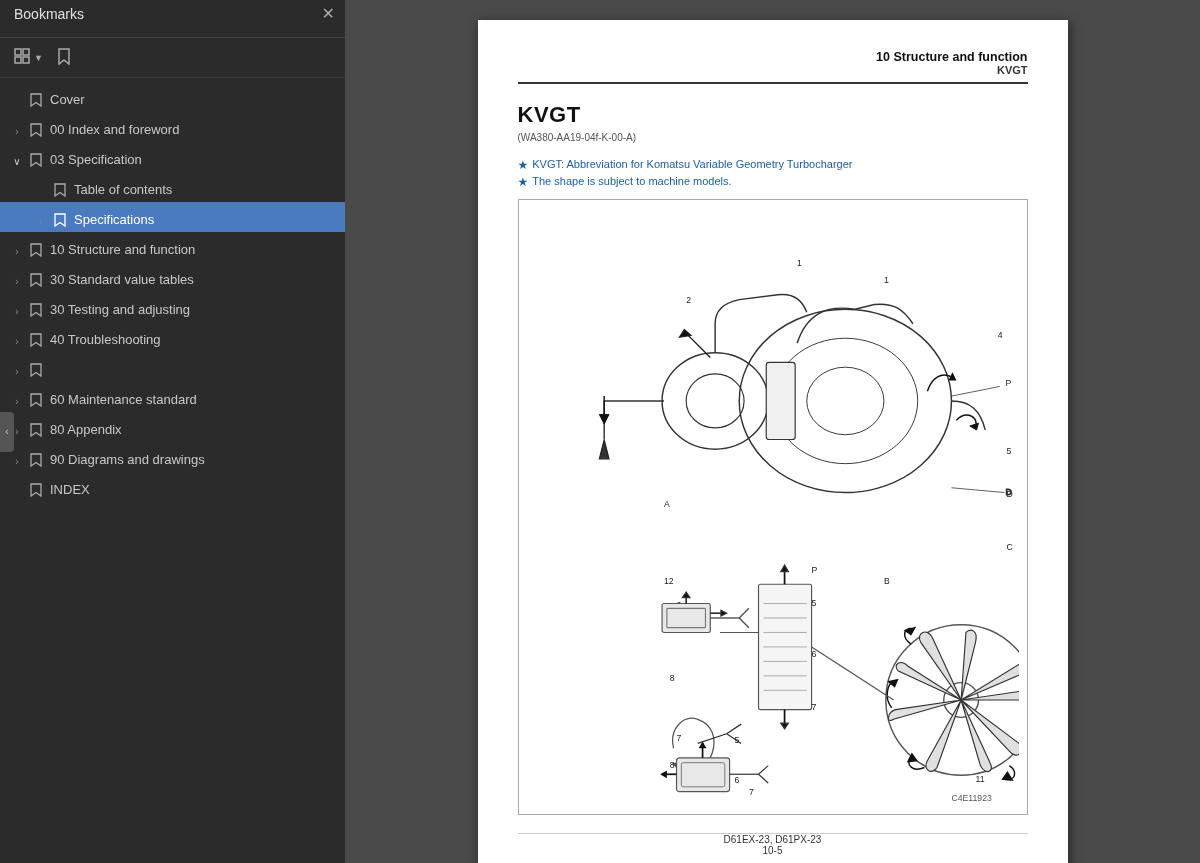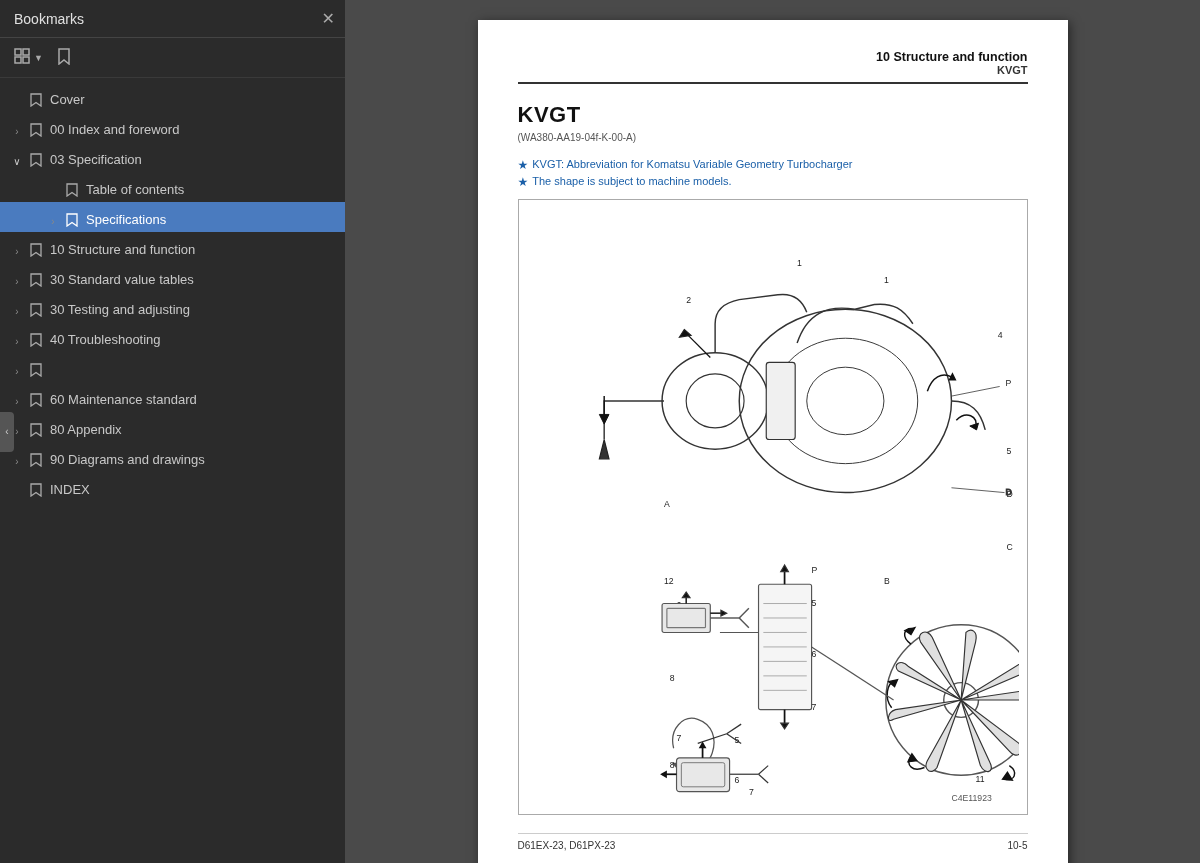--- a/index.html
+++ b/index.html
@@ -11,21 +11,20 @@
       min-width: 345px;
       background: #2b2b2b;
       color: #ccc;
       display: flex;
       flex-direction: column;
       height: 863px;
       overflow: hidden;
     }
     #sidebar-header {
       display: flex;
-      align-items: center;
       justify-content: space-between;
       padding: 6px 10px 6px 14px;
       border-bottom: 1px solid #444;
       height: 38px;
     }
     #sidebar-title {
       font-size: 14px;
       color: #e0e0e0;
       font-weight: 500;
     }
@@ -69,21 +68,21 @@
     .bm-item {
       display: flex;
       align-items: flex-end;
       padding: 5px 8px;
       cursor: pointer;
       font-size: 13px;
       color: #c8c8c8;
       min-height: 30px;
     }
     .bm-item.active { background: #4a7bbf; color: #fff; }
-    .bm-item.indent-1 { padding-left: 44px; }
+    .bm-item.indent-1 { padding-left: 32px; }
 
     .bm-expand {
       width: 18px;
       min-width: 18px;
       display: flex;
       align-items: center;
       justify-content: center;
       font-size: 10px;
       color: #888;
       margin-right: 2px;
@@ -198,24 +197,24 @@
     
     #diagram-svg {
       width: 100%;
     }
 
     #page-footer {
       display: flex;
       justify-content: space-between;
       align-items: center;
       margin-top: 18px;
-      padding-top: 6px;
       border-top: 1px solid #ccc;
       font-size: 10px;
       color: #333;
+      flex-direction: column;
     }
   </style>
 </head>
 <body>
 
 <div id="sidebar">
   <div id="sidebar-header">
     <span id="sidebar-title">Bookmarks</span>
     <span id="sidebar-close">✕</span>
   </div>

